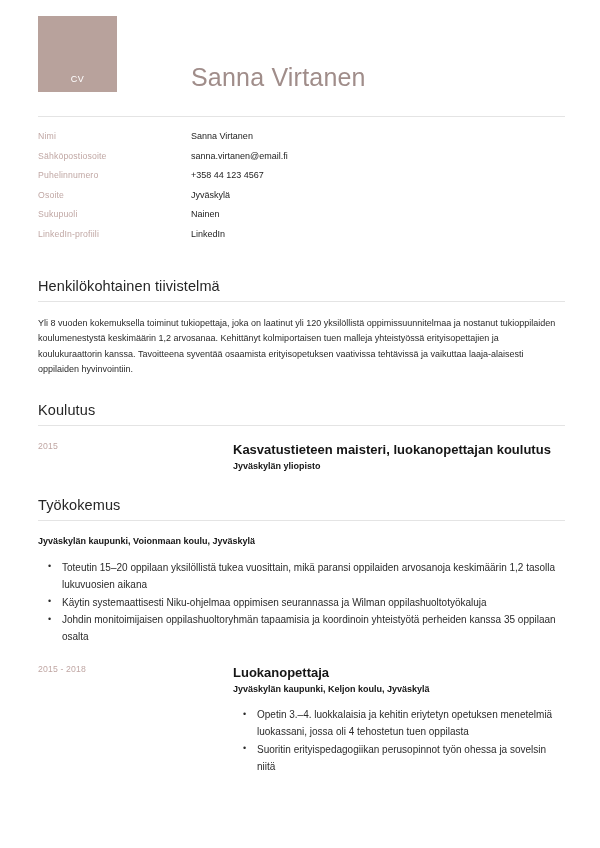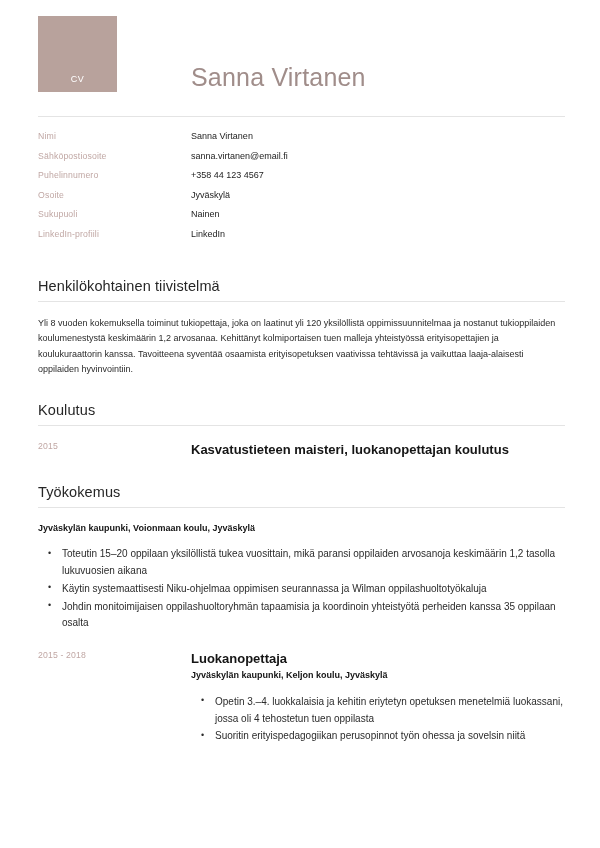--- a/index.html
+++ b/index.html
@@ -105,20 +105,21 @@
     color: #2b2b2b;
     margin: 0;
     width: 523px;
     text-align: left;
   }
 
   
   .entry {
     display: flex;
     margin-bottom: 6px;
+    gap: 42px;
   }
   .entry-date {
     width: 153px;
     flex: 0 0 153px;
     font-size: 8.7px;
     color: #c0a7a4;
     letter-spacing: 0.15px;
     padding-top: 1px;
   }
   .entry-body {
@@ -214,20 +215,21 @@
   <div class="spacer-md"></div>
 
   <div class="section">
     <h2 class="section-title">Koulutus</h2>
     <div class="section-rule"></div>
 
     <div class="entry">
       <div class="entry-date">2015</div>
       <div class="entry-body">
         <div class="entry-title">Kasvatustieteen maisteri, luokanopettajan koulutus</div>
+        <div class="entry-org">Jyväskylän yliopisto</div>
       </div>
     </div>
   </div>
 
   <div class="spacer-sm"></div>
 
   <div class="section">
     <h2 class="section-title">Työkokemus</h2>
     <div class="section-rule"></div>
 

